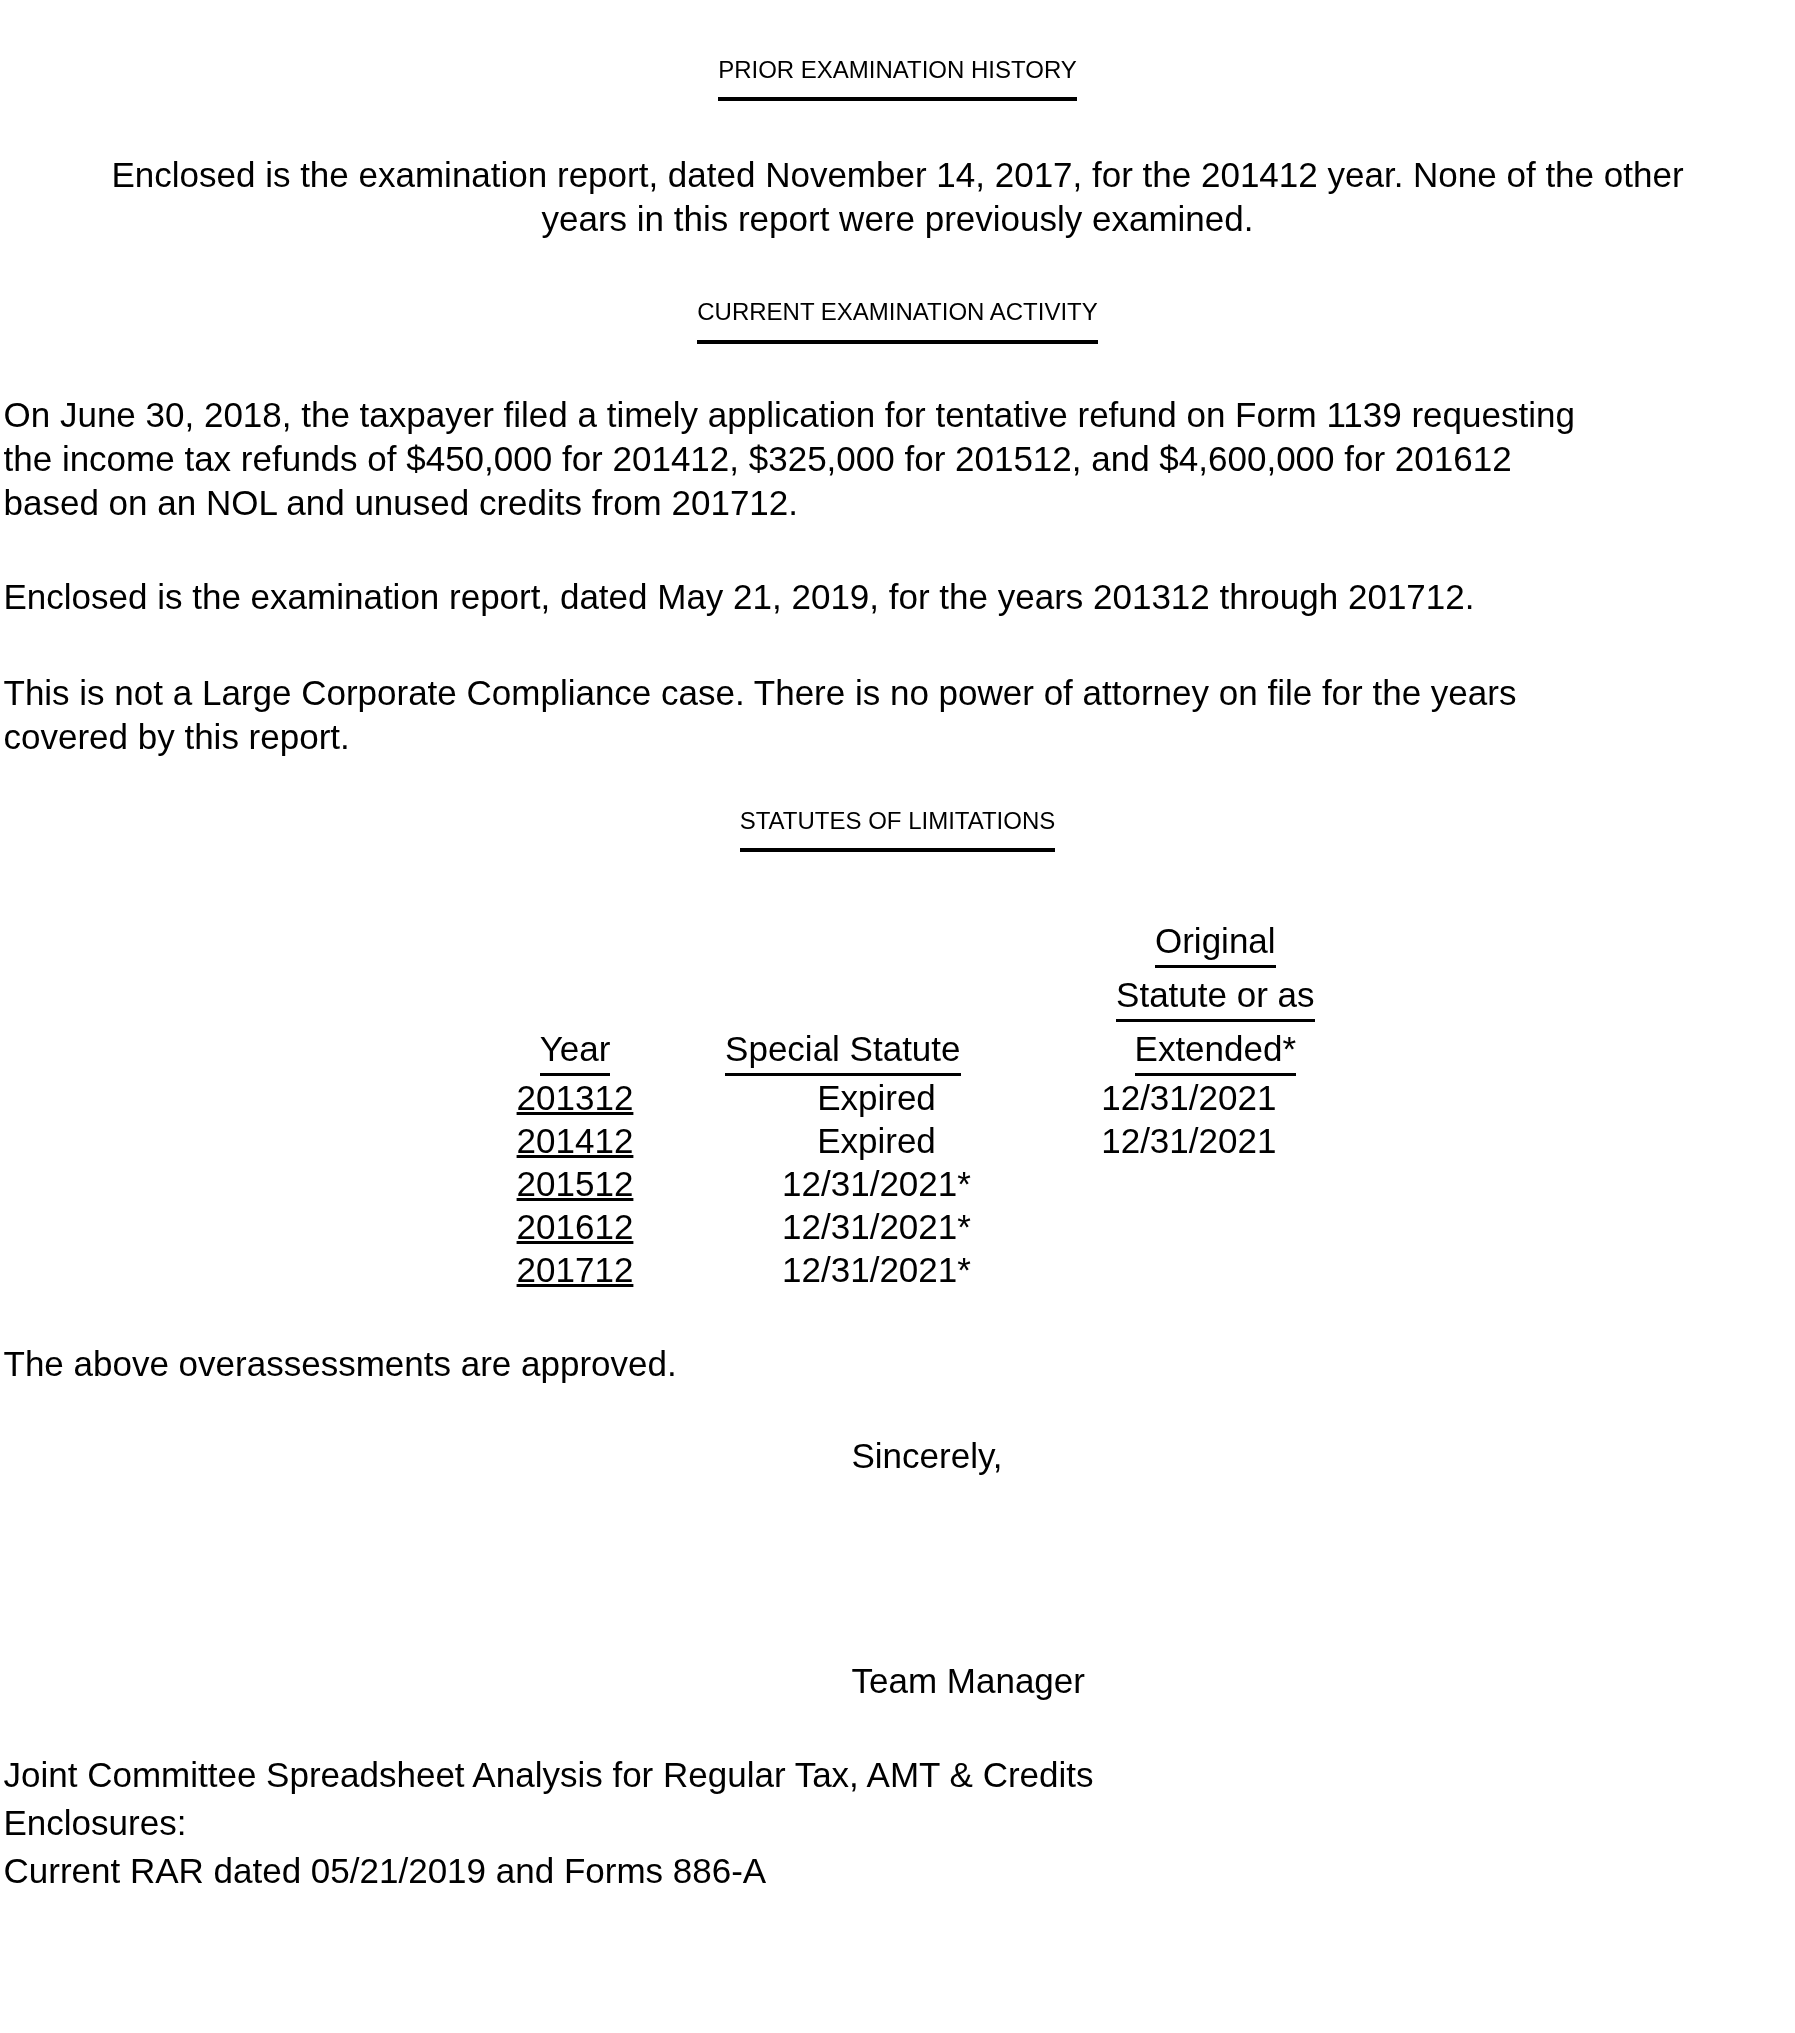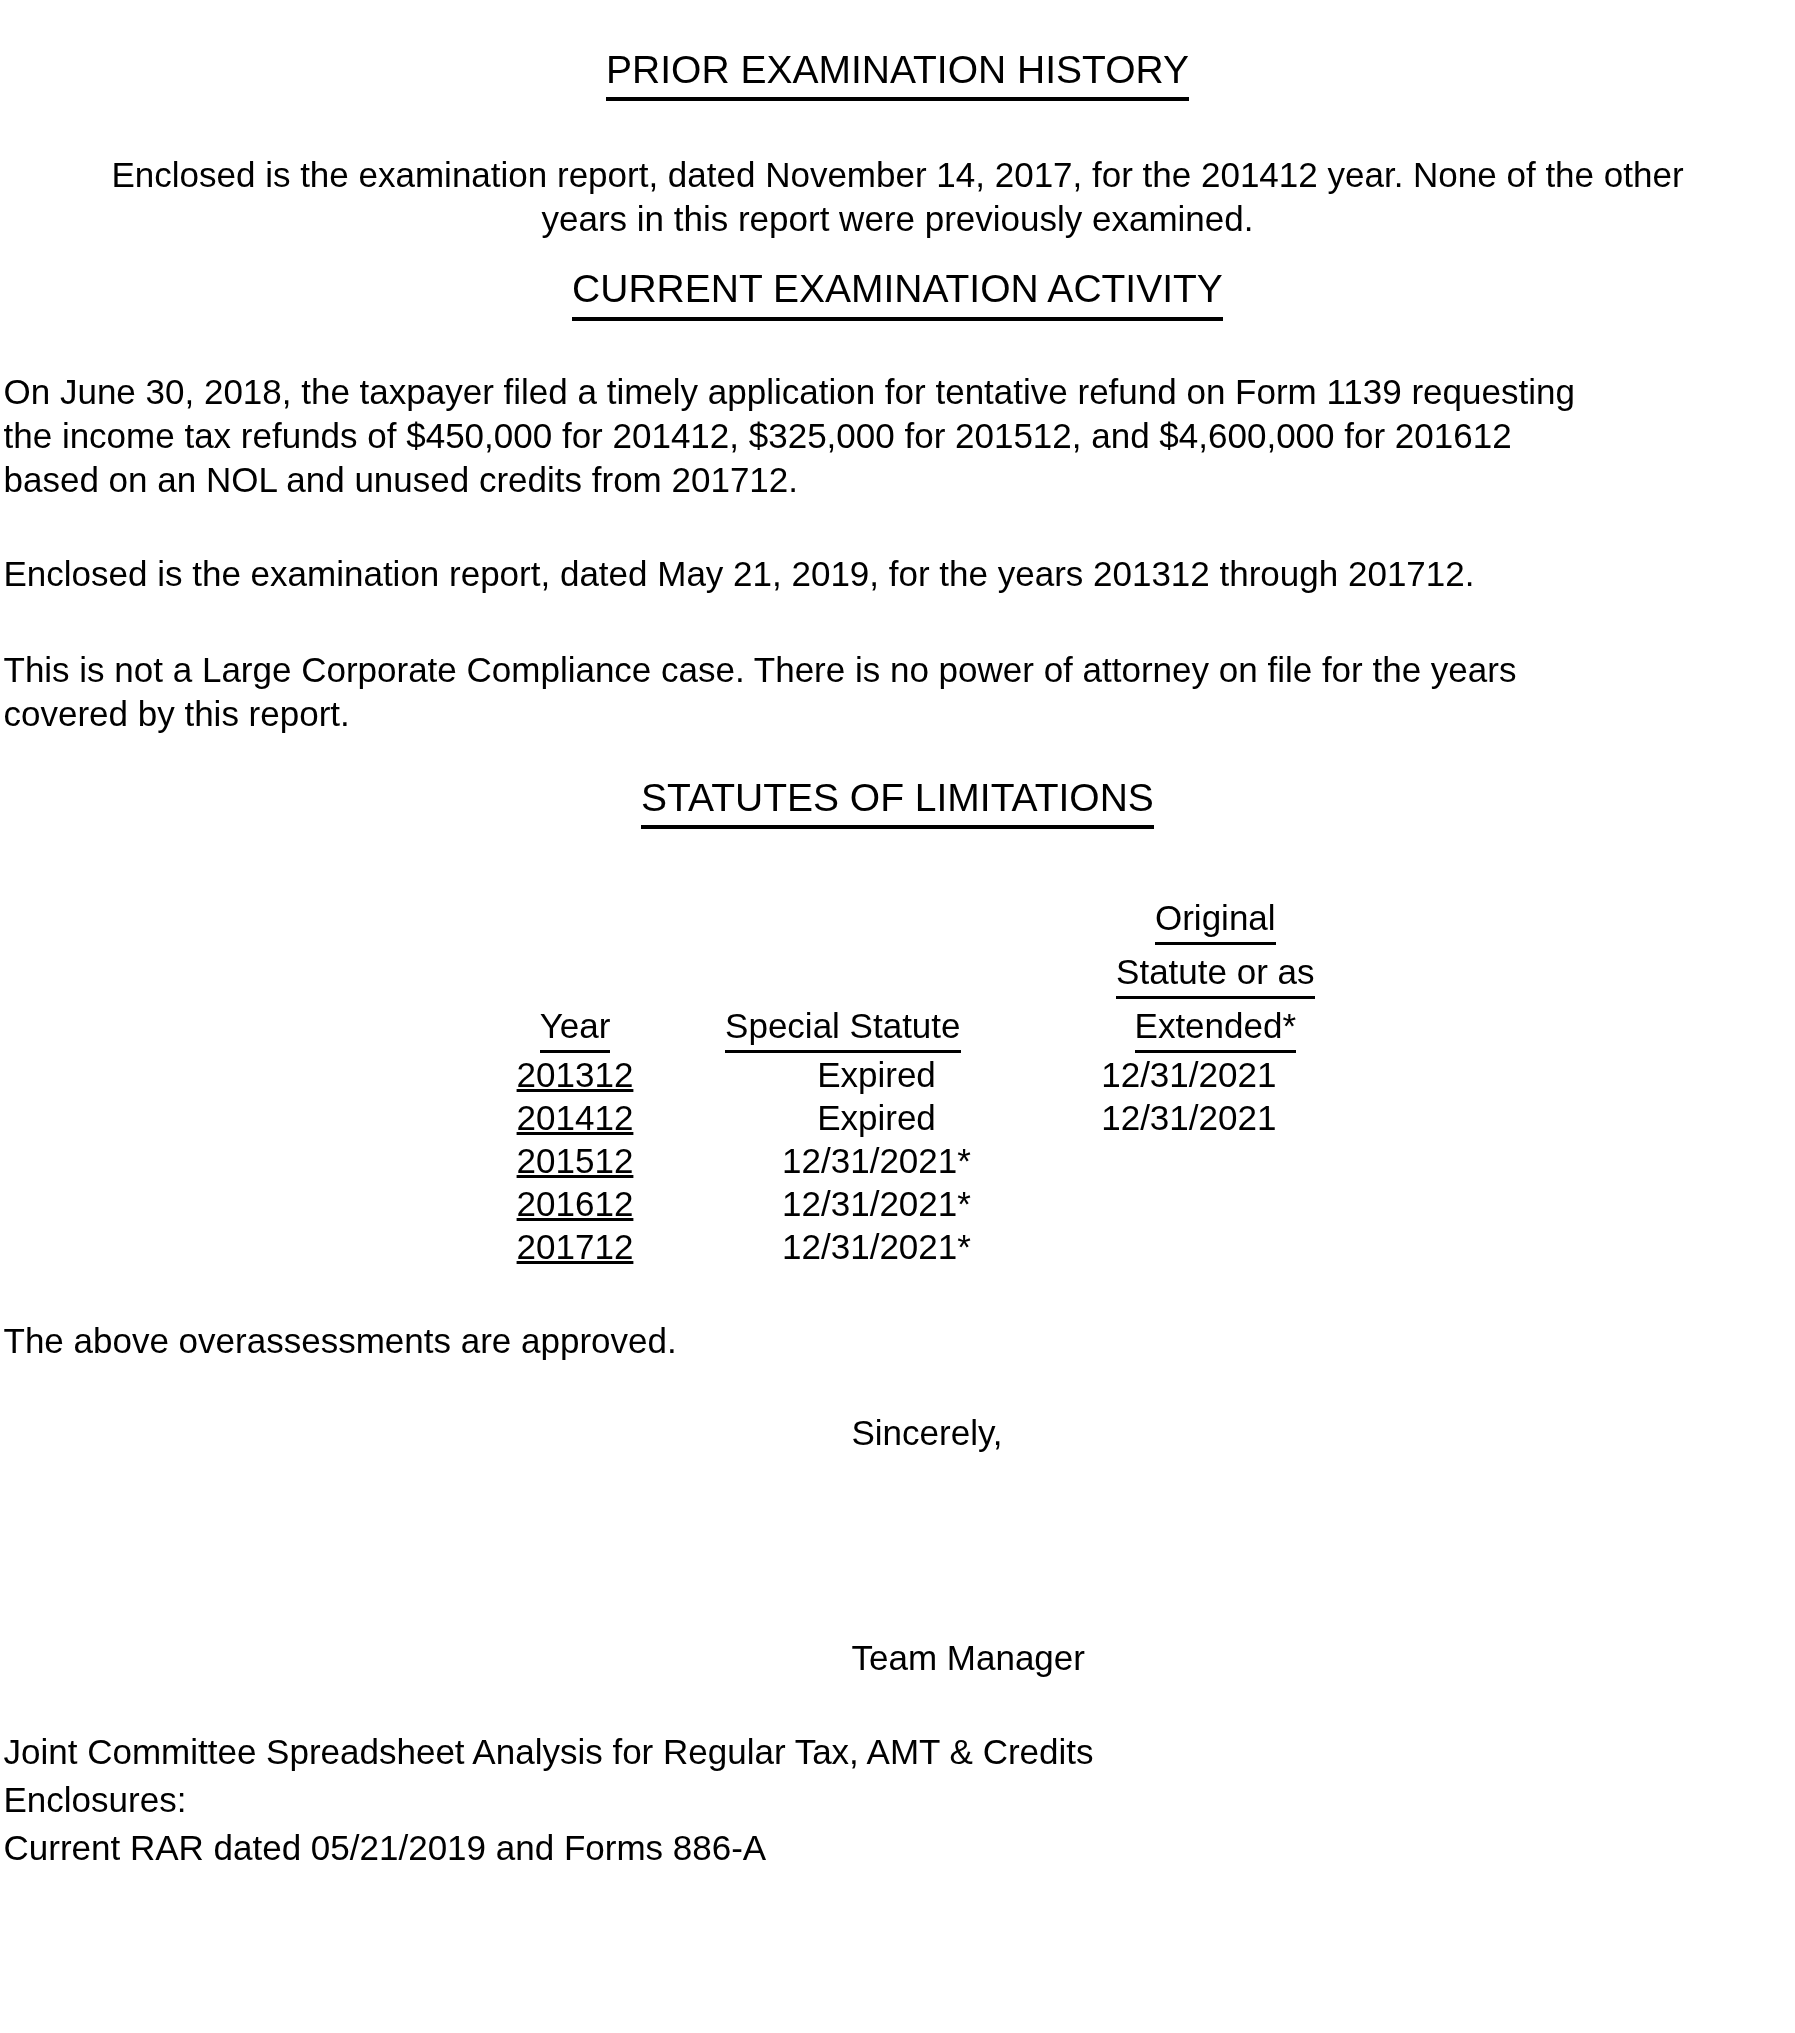--- a/index.html
+++ b/index.html
@@ -15,33 +15,33 @@
     height: 2034px;
     background: #ffffff;
     padding: 0 3.5px;
     overflow: hidden;
     font-size: 35px;
     line-height: 44px;
   }
   .heading {
     text-align: center;
     font-weight: normal;
-    font-size: 39px;
+    font-size: 24px;
     line-height: 44px;
   }
   .u-heading {
     display: inline-block;
     border-bottom: 4.4px solid #000;
     padding-bottom: 5.3px;
   }
   .para { white-space: pre; }
 
   #h1 { margin-top: 48px; }
   #p1 { margin-top: 52px; text-align: center; }
-  #h2 { margin-top: 26px; }
+  #h2 { margin-top: 49px; }
   #p2 { margin-top: 49px; }
   #p3 { margin-top: 50px; }
   #p4 { margin-top: 52px; }
   #h3 { margin-top: 40px; }
 
   .sol-table { margin-top: 67px; margin-left: 474px; width: fit-content; }
   .sol-header { display: flex; align-items: flex-end; }
   .sol-row { display: flex; line-height: 43px; }
   .cell { text-align: center; }
   .cell-year    { width: 195px; text-decoration: underline; }

